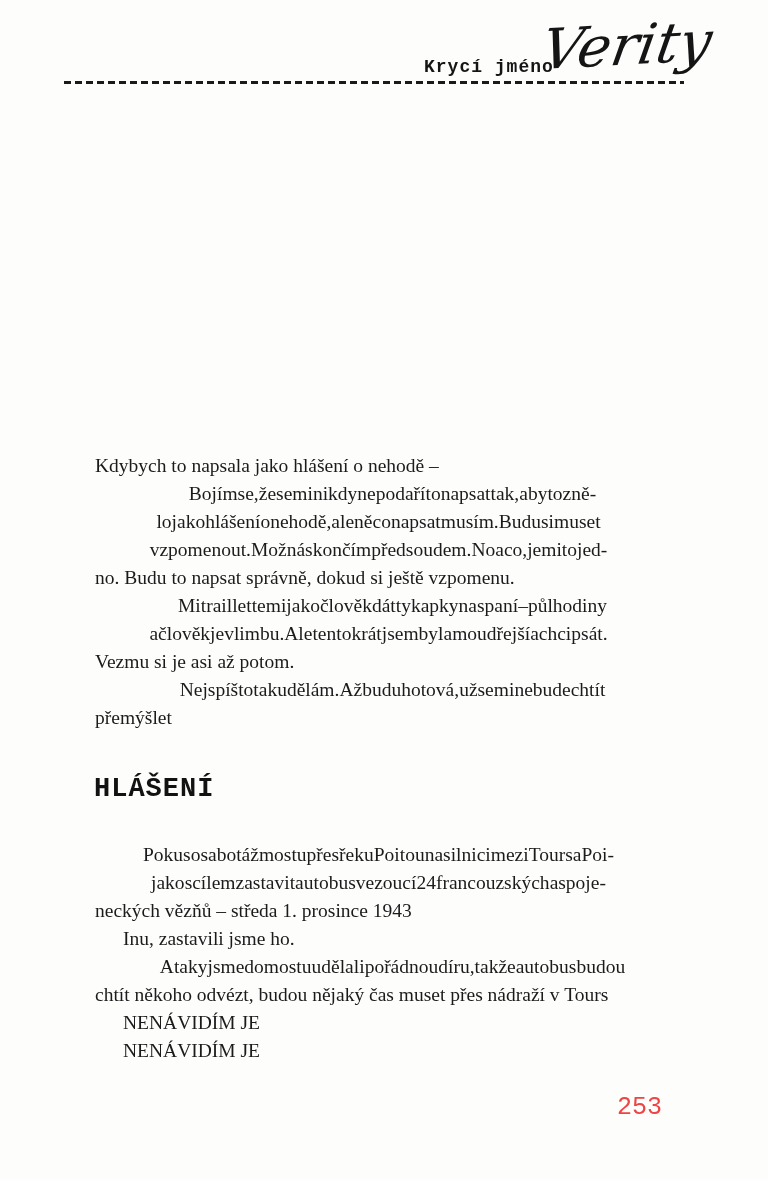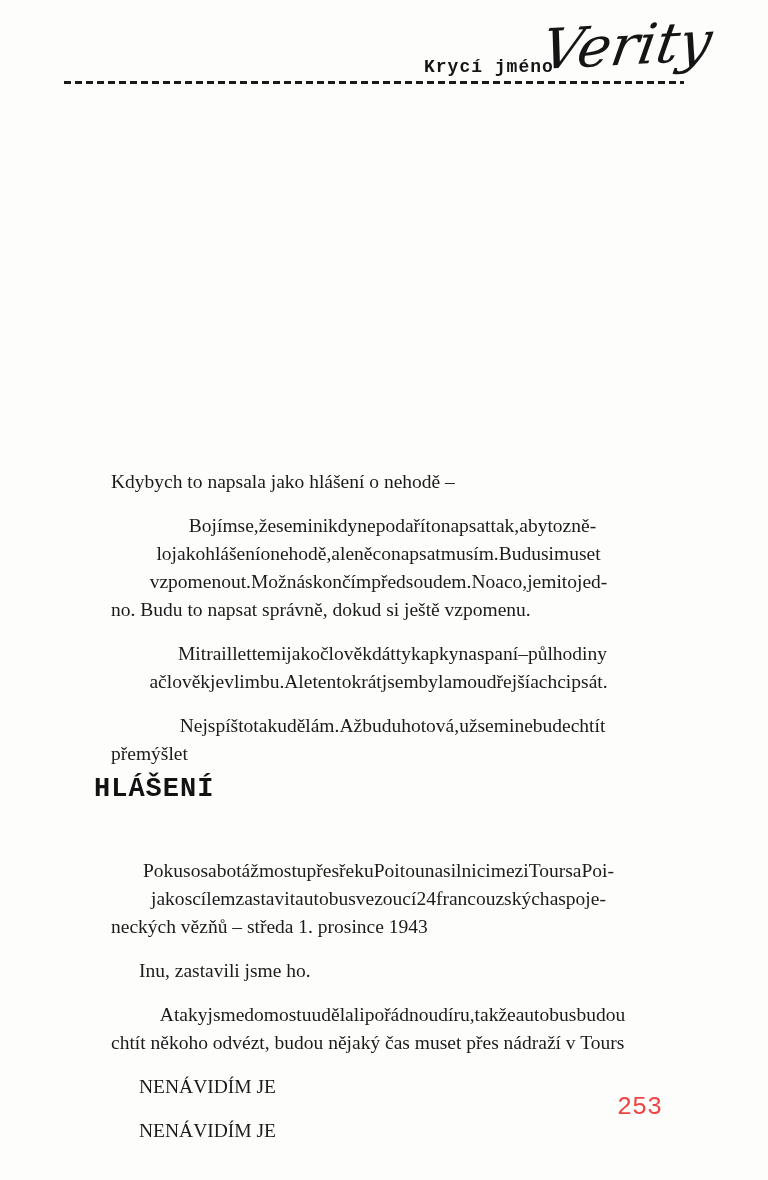--- a/index.html
+++ b/index.html
@@ -52,21 +52,21 @@
   
   .text-block {
     position: absolute;
     left: 95px;
     width: 567px;
     font-size: 19.5px;
   }
   .journal { top: 452px; }
   .report  { top: 841px; }
 
-  .para { margin: 16px; }
+  .para { margin: 0; }
   .line {
     height: 28px;
     line-height: 28px;
     white-space: nowrap;
   }
   .line.just {
     display: flex;
     justify-content: center;
     white-space: pre;
   }
@@ -112,20 +112,21 @@
       </div>
       <div class="para">
         <div class="line just ind"><span>Bojím</span><span>se,</span><span>že</span><span>se</span><span>mi</span><span>nikdy</span><span>nepodaří</span><span>to</span><span>napsat</span><span>tak,</span><span>aby</span><span>to</span><span>zně-</span></div>
         <div class="line just"><span>lo</span><span>jako</span><span>hlášení</span><span>o</span><span>nehodě,</span><span>ale</span><span>něco</span><span>napsat</span><span>musím.</span><span>Budu</span><span>si</span><span>muset</span></div>
         <div class="line just"><span>vzpomenout.</span><span>Možná</span><span>skončím</span><span>před</span><span>soudem.</span><span>No</span><span>a</span><span>co,</span><span>je</span><span>mi</span><span>to</span><span>jed-</span></div>
         <div class="line">no. Budu to napsat správně, dokud si ještě vzpomenu.</div>
       </div>
       <div class="para">
         <div class="line just ind"><span>Mitraillette</span><span>mi</span><span>jako</span><span>člověk</span><span>dát</span><span>ty</span><span>kapky</span><span>na</span><span>spaní</span><span>–</span><span>půl</span><span>hodiny</span></div>
         <div class="line just"><span>a</span><span>člověk</span><span>je</span><span>v</span><span>limbu.</span><span>Ale</span><span>tentokrát</span><span>jsem</span><span>byla</span><span>moudřejší</span><span>a</span><span>chci</span><span>psát.</span></div>
+        <div class="line">Vezmu si je asi až potom.</div>
       </div>
       <div class="para">
         <div class="line just ind"><span>Nejspíš</span><span>to</span><span>tak</span><span>udělám.</span><span>Až</span><span>budu</span><span>hotová,</span><span>už</span><span>se</span><span>mi</span><span>nebude</span><span>chtít</span></div>
         <div class="line">přemýšlet</div>
       </div>
     </div>
 
   <h2 class="heading">HLÁŠENÍ</h2>
 
   <div class="text-block report">

